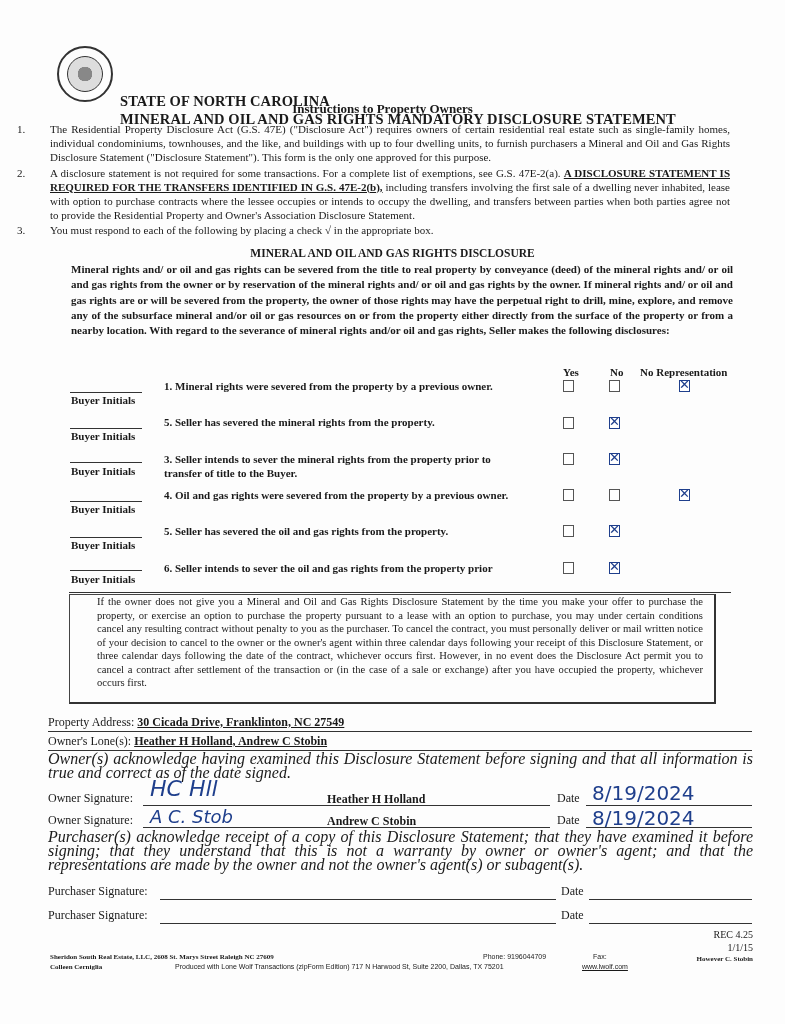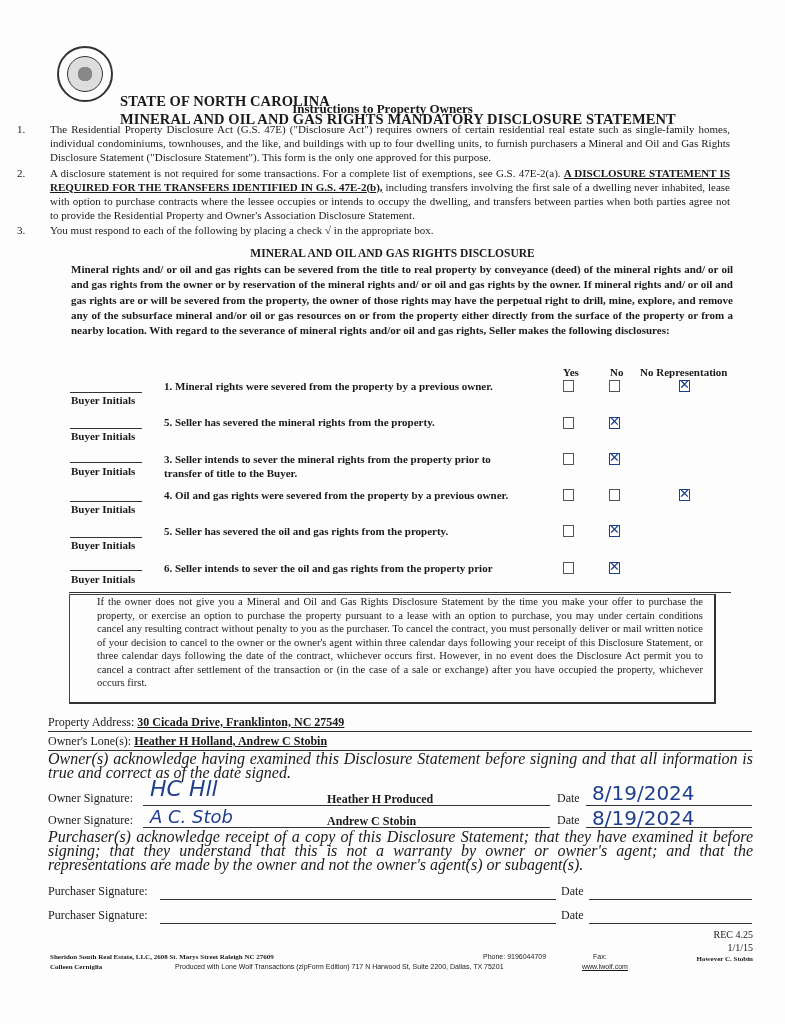--- a/index.html
+++ b/index.html
@@ -146,21 +146,21 @@
     <span>Owner's Lone(s):</span>
     <span class="val">Heather H Holland, Andrew C Stobin</span>
   </div>
   <div class="full-line" style="left:48px;top:750px;width:704px;"></div>
 
   <div class="ital" style="top:752px;">Owner(s) acknowledge having examined this Disclosure Statement before signing and that all information is true and correct as of the date signed.</div>
 
   <div class="sig-label" style="top:791px;">Owner Signature:</div>
   <div class="full-line" style="left:143px;top:805px;width:407px;"></div>
   <div class="script" style="left:150px;top:776px;font-size:22px;">HC Hll</div>
-  <div class="sig-name" style="left:327px;top:792px;">Heather H Produced</div>
+  <div class="sig-name" style="left:327px;top:792px;">Heather H Holland</div>
   <div class="date-label" style="left:557px;top:791px;">Date</div>
   <div class="full-line" style="left:586px;top:805px;width:166px;"></div>
   <div class="script" style="left:592px;top:781px;font-size:20px;font-style:normal;">8/19/2024</div>
 
   <div class="sig-label" style="top:813px;">Owner Signature:</div>
   <div class="full-line" style="left:143px;top:827px;width:407px;"></div>
   <div class="script" style="left:150px;top:806px;font-size:18px;">A C. Stob</div>
   <div class="sig-name" style="left:327px;top:814px;">Andrew C Stobin</div>
   <div class="date-label" style="left:557px;top:813px;">Date</div>
   <div class="full-line" style="left:586px;top:827px;width:166px;"></div>

